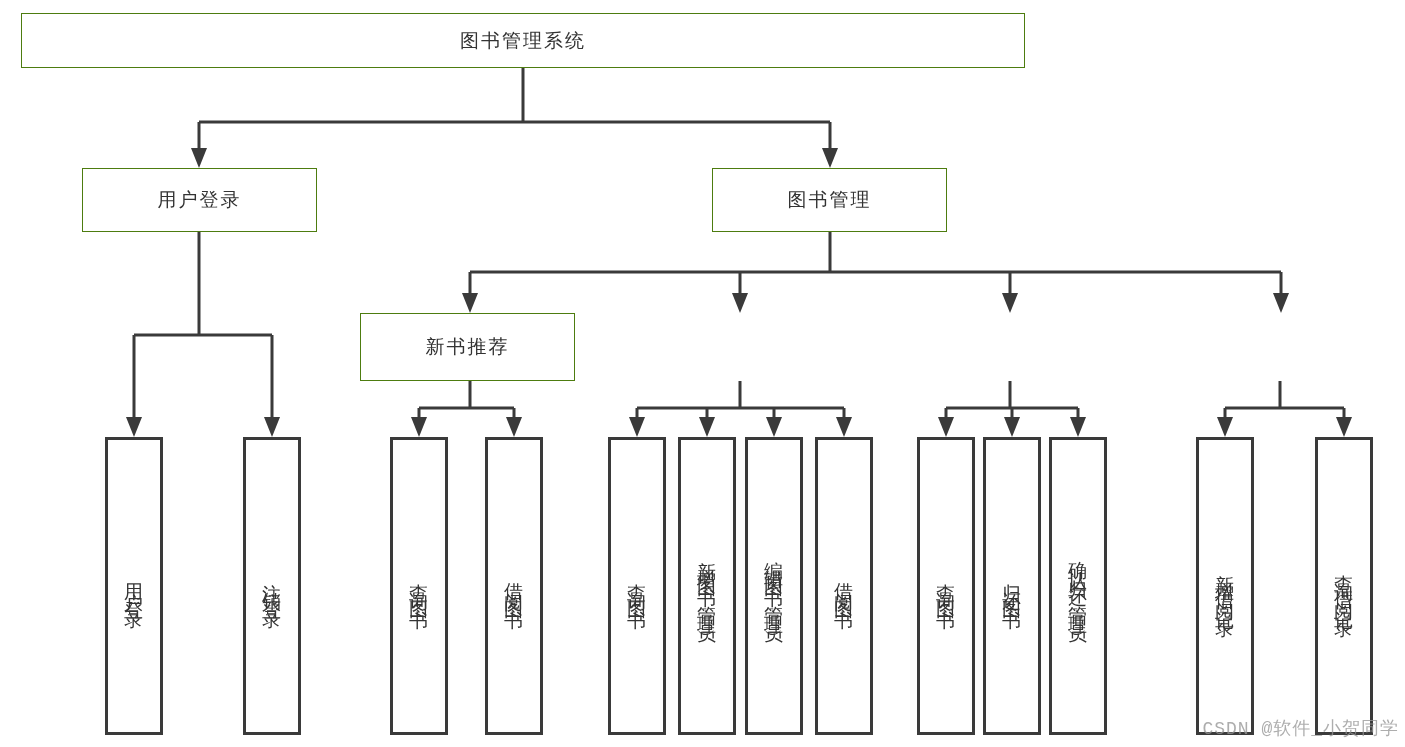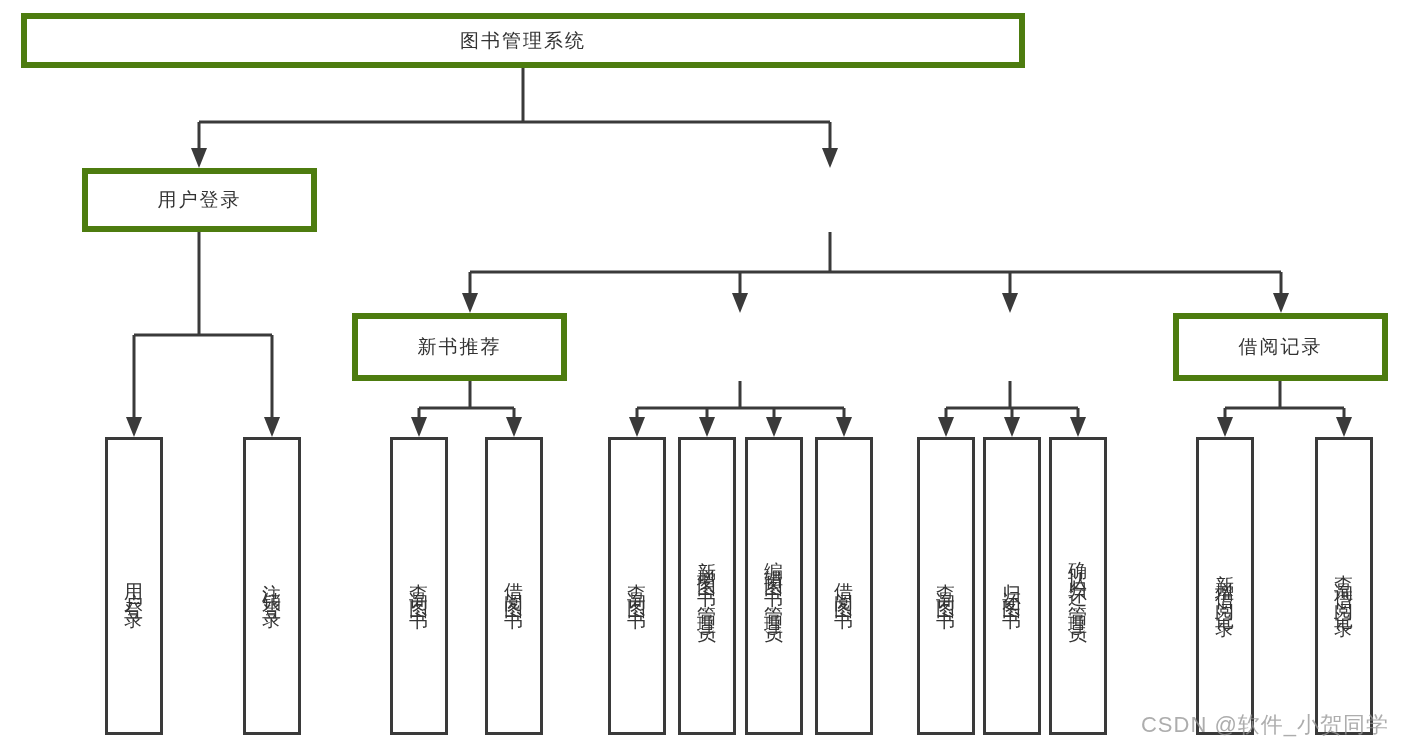--- a/index.html
+++ b/index.html
@@ -19,21 +19,21 @@
     position: absolute;
     left: 0;
     top: 0;
     width: 1405px;
     height: 747px;
     pointer-events: none;
   }
   .hbox {
     position: absolute;
     box-sizing: border-box;
-    border: 6px solid #4d7c0f;
+    border: 1px solid #4d7c0f;
     background: #ffffff;
     display: flex;
     align-items: center;
     justify-content: center;
   }
   .hbox .label {
     font-size: 19px;
     color: #333333;
     letter-spacing: 2px;
     white-space: nowrap;
@@ -56,27 +56,28 @@
   .vtext {
     writing-mode: vertical-rl;
     font-size: 19px;
     letter-spacing: 9px;
     line-height: 1;
     color: #333333;
     white-space: nowrap;
   }
   .watermark {
     position: absolute;
-    right: 16px;
+    right: 6px;
     bottom: 7px;
-    font-size: 22px;
+    font-size: 18px;
     color: rgba(150, 150, 150, 0.78);
     letter-spacing: 1px;
     z-index: 5;
     white-space: nowrap;
+    font-family: Liberation Mono, monospace;
   }
 </style>
 </head>
 <body>
 
 <div id="canvas">
 
   <svg id="connectors" viewBox="0 0 1405 747" xmlns="http://www.w3.org/2000/svg">
     <g stroke="#3a3a3a" stroke-width="3" fill="none">
 
@@ -120,26 +121,26 @@
     </g>
   </svg>
 
   <div class="hbox root">
     <span class="label">图书管理系统</span>
   </div>
 
   <div class="hbox lv2" style="left:82px">
     <span class="label">用户登录</span>
   </div>
+  <div class="hbox lv2" style="left:712px">
+    <span class="label">图书管理</span>
+  </div>
 
-  <div class="hbox lv3" style="left:352px">
+  <div class="hbox lv3" style="left:360px">
     <span class="label">新书推荐</span>
-  </div>
-  <div class="hbox lv3" style="left:1173px">
-    <span class="label">借阅记录</span>
   </div>
 
   <div class="leaf" style="left:105px">
     <span class="vtext">用户登录</span>
   </div>
   <div class="leaf" style="left:243px">
     <span class="vtext">注销登录</span>
   </div>
   <div class="leaf" style="left:390px">
     <span class="vtext">查询图书</span>

